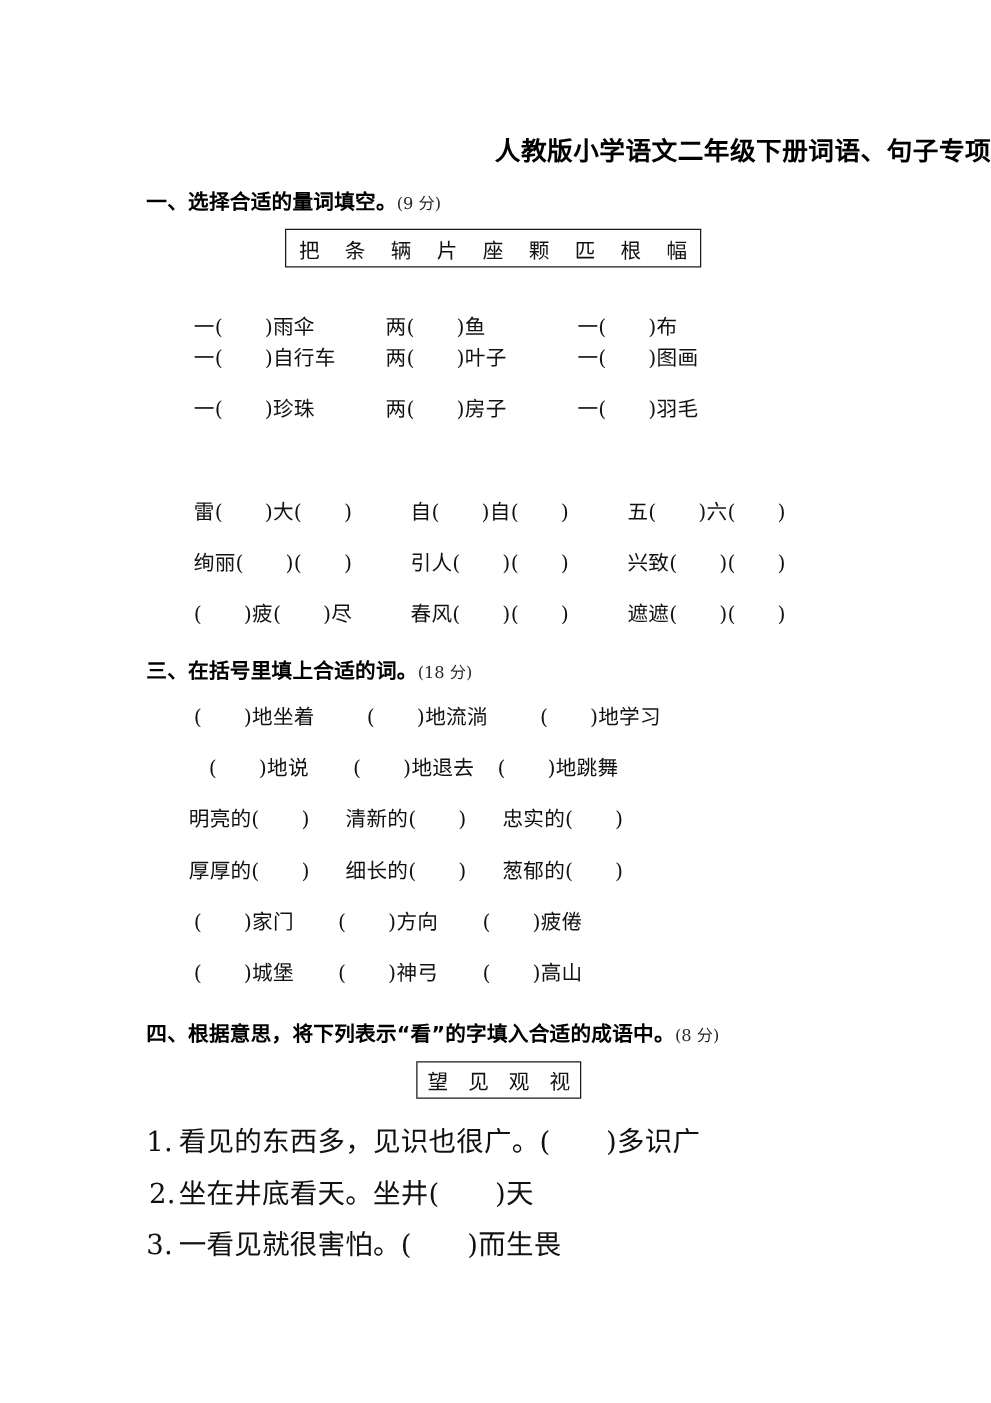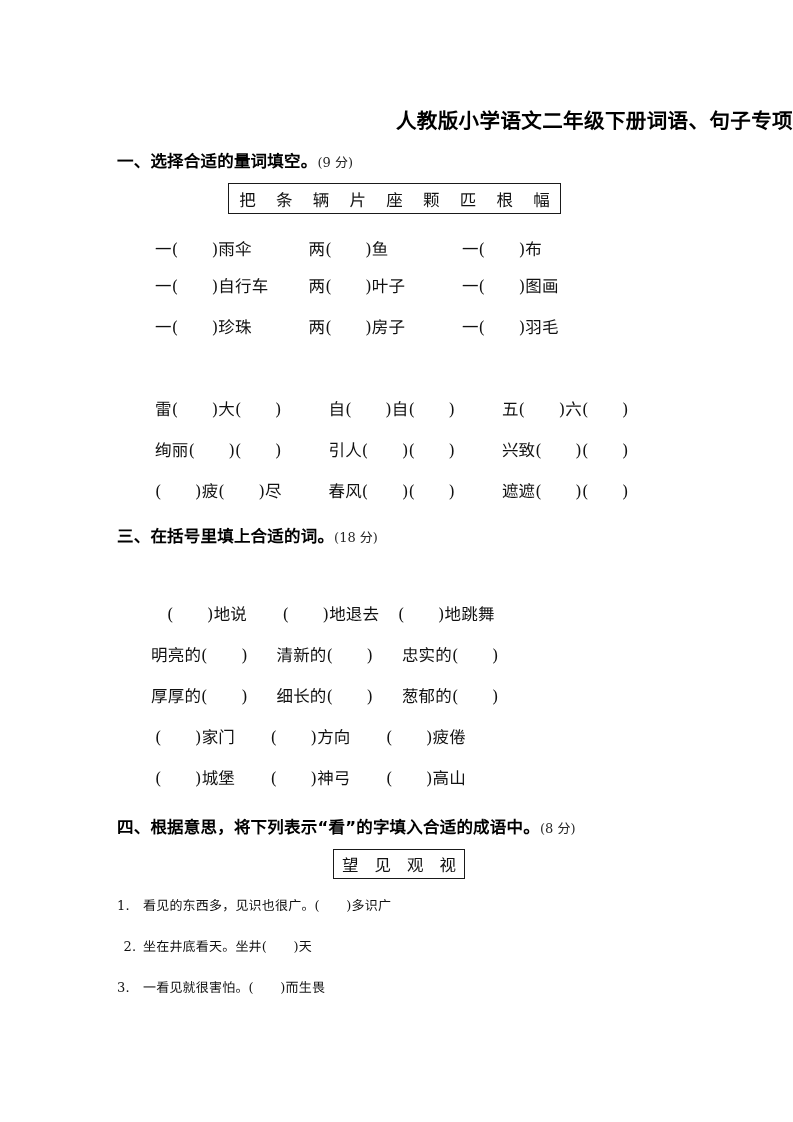--- a/index.html
+++ b/index.html
@@ -111,21 +111,21 @@
   .cols-3-mid .cell  { width: 133px; }
   .cols-3-narrow .cell { width: 120px; }
   .cols-3-tight .cell { width: 110px; }
   .cols-2tri .cell { width: 168px; }
 
   
   .num-item {
     position: absolute;
     left: 117px;
     font-family: "DejaVu Serif", "Liberation Serif", serif;
-    font-size: 13px;
+    font-size: 22px;
     color: #111;
     white-space: nowrap;
     letter-spacing: 0.2px;
   }
   .num-item .num {
     display: inline-block;
     width: 26px;
   }
 </style>
 </head>
@@ -144,21 +144,21 @@
     <span>条</span>
     <span>辆</span>
     <span>片</span>
     <span>座</span>
     <span>颗</span>
     <span>匹</span>
     <span>根</span>
     <span>幅</span>
   </div>
 
-  <div class="ex-row cols-3-wide" style="top:236px;">
+  <div class="ex-row cols-3-wide" style="top:248px;">
     <span class="cell">一(　　)雨伞</span>
     <span class="cell">两(　　)鱼</span>
     <span class="cell">一(　　)布</span>
   </div>
   <div class="ex-row cols-3-wide" style="top:273px;">
     <span class="cell">一(　　)自行车</span>
     <span class="cell">两(　　)叶子</span>
     <span class="cell">一(　　)图画</span>
   </div>
   <div class="ex-row cols-3-wide" style="top:314px;">
@@ -181,20 +181,25 @@
   <div class="ex-row cols-2tri" style="top:478px;">
     <span class="cell">(　　)疲(　　)尽</span>
     <span class="cell">春风(　　)(　　)</span>
     <span class="cell">遮遮(　　)(　　)</span>
   </div>
 
   <div class="section-heading" style="top:523px;">
     <span>三、</span><span>在括号里填上合适的词。</span><span class="score">(18 分)</span>
   </div>
 
+  <div class="ex-row cols-3-mid" style="top:560px;">
+    <span class="cell">(　　)地坐着</span>
+    <span class="cell">(　　)地流淌</span>
+    <span class="cell">(　　)地学习</span>
+  </div>
   <div class="ex-row cols-3-tight" style="top:601px;margin-left:12px;">
     <span class="cell">(　　)地说</span>
     <span class="cell">(　　)地退去</span>
     <span class="cell">(　　)地跳舞</span>
   </div>
   <div class="ex-row cols-3-narrow" style="top:642px; left:151px;">
     <span class="cell">明亮的(　　)</span>
     <span class="cell">清新的(　　)</span>
     <span class="cell">忠实的(　　)</span>
   </div>

